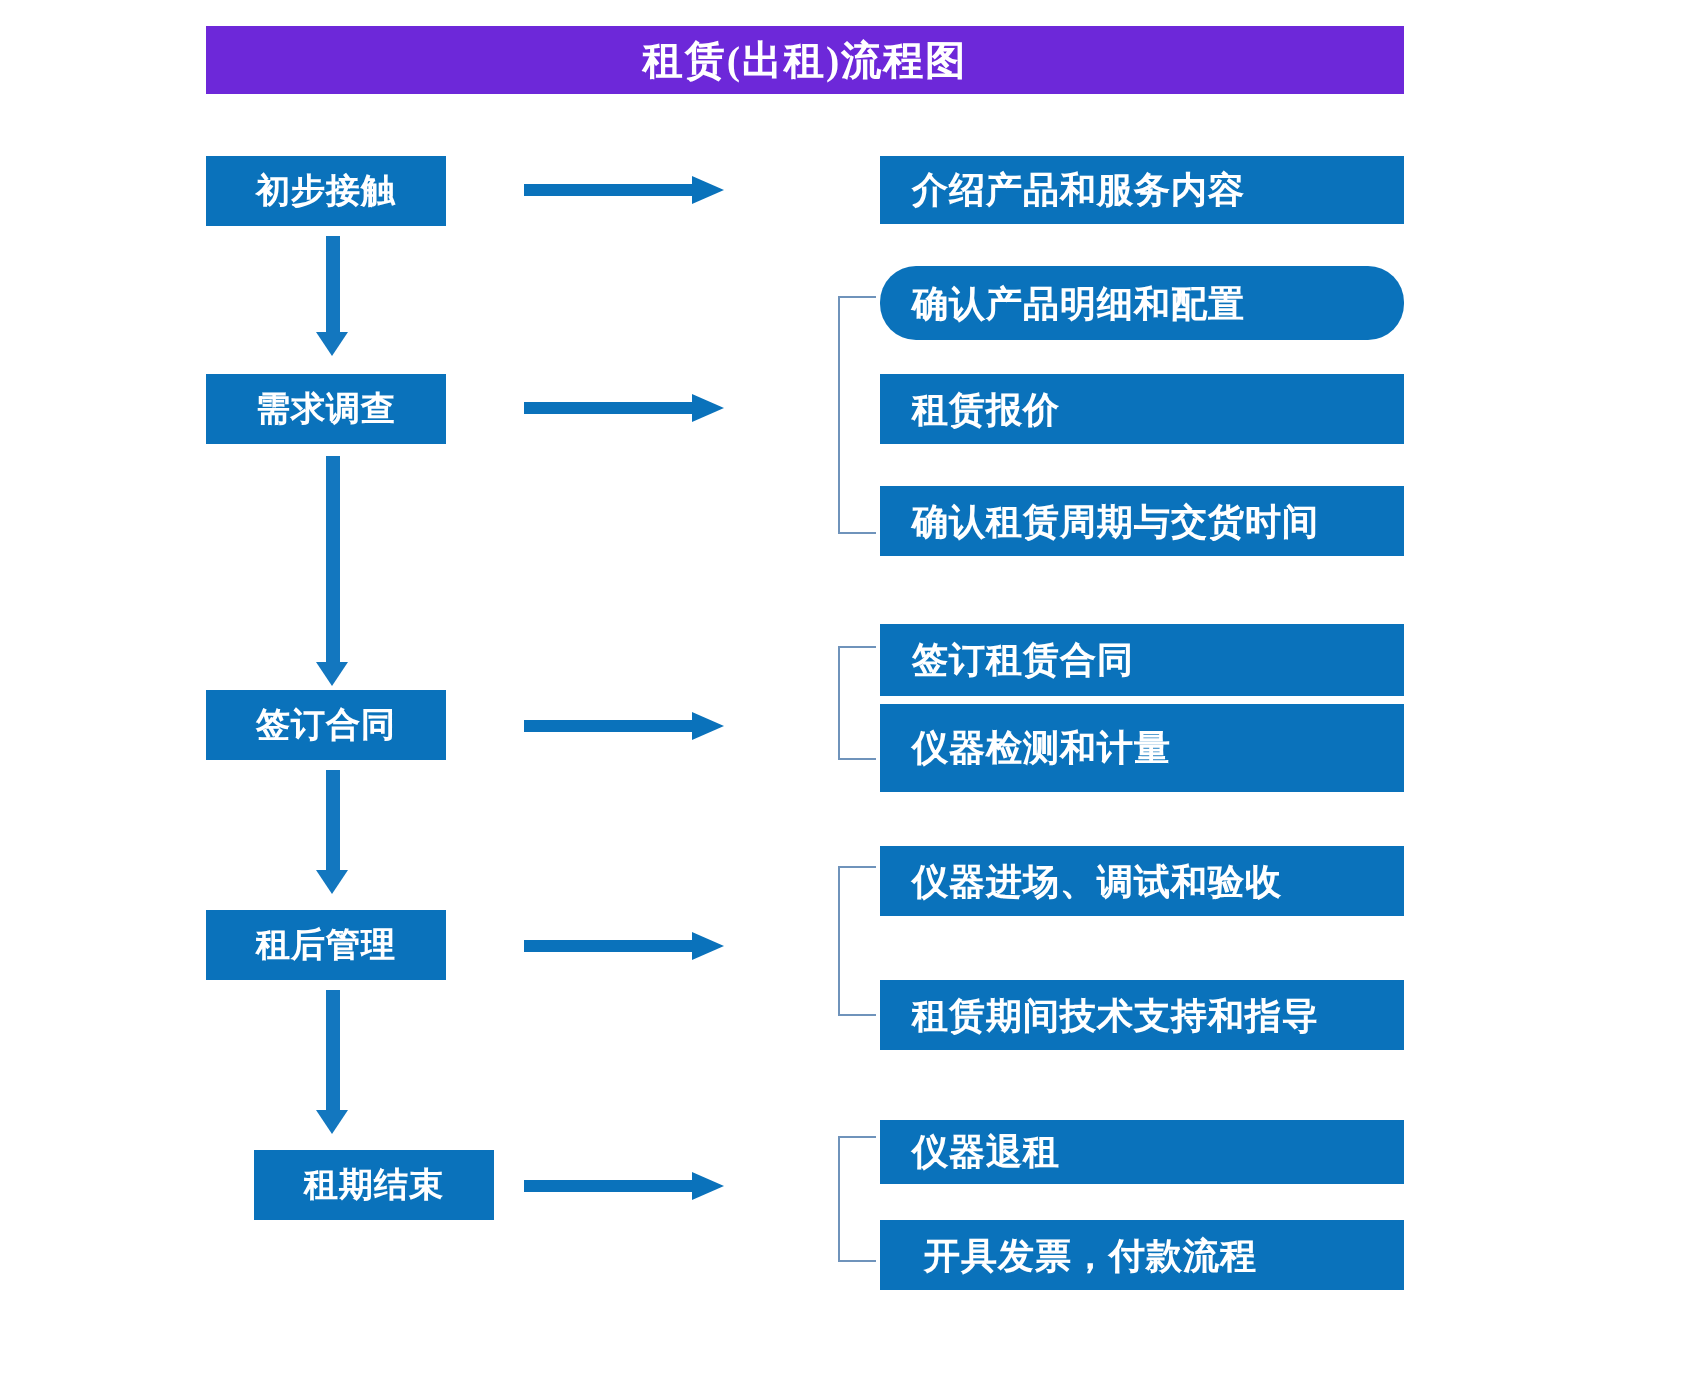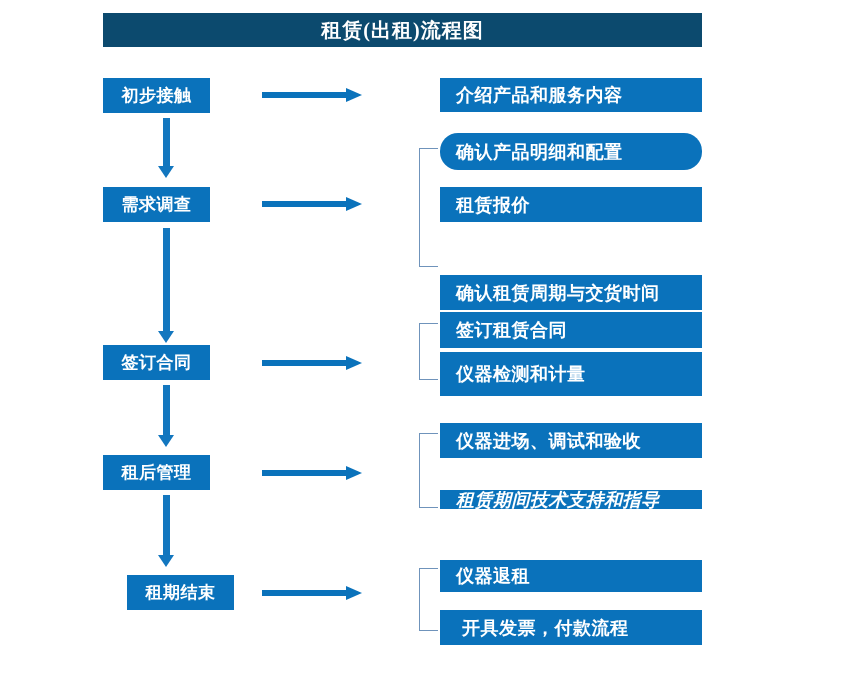--- a/index.html
+++ b/index.html
@@ -22,21 +22,21 @@
     height: 688px;
   }
 
   
   .title-bar {
     position: absolute;
     left: 103px;
     top: 13px;
     width: 599px;
     height: 34px;
-    background: #0c4a6e;
+    background: #6d28d9;
     color: #ffffff;
     display: flex;
     align-items: center;
     justify-content: center;
     font-size: 20px;
     font-weight: bold;
     letter-spacing: 1px;
   }
 
   
@@ -46,21 +46,21 @@
     color: #ffffff;
     display: flex;
     align-items: center;
     font-size: 18px;
     font-weight: bold;
     letter-spacing: 0.5px;
     box-sizing: border-box;
   }
   .box.stage {
     left: 103px;
-    width: 107px;
+    width: 120px;
     height: 35px;
     justify-content: center;
     font-size: 17px;
   }
   .box.detail {
     left: 440px;
     width: 262px;
     padding-left: 16px;
     justify-content: flex-start;
     font-size: 18px;
@@ -178,21 +178,21 @@
   </div>
 
   <div class="bracket" id="bracket-0" style="top: 148px; height: 119px;"></div>
   <div class="bracket" id="bracket-1" style="top: 323px; height: 57px;"></div>
   <div class="bracket" id="bracket-2" style="top: 433px; height: 75px;"></div>
   <div class="bracket" id="bracket-3" style="top: 568px; height: 63px;"></div>
 
   <div class="box detail" id="detail-0" style="top: 78px; height: 34px;">介绍产品和服务内容</div>
   <div class="box detail" id="detail-1" style="top: 133px; height: 37px; border-radius: 18px;">确认产品明细和配置</div>
   <div class="box detail" id="detail-2" style="top: 187px; height: 35px;">租赁报价</div>
-  <div class="box detail" id="detail-3" style="top: 243px; height: 35px; margin-top: 32px;">确认租赁周期与交货时间</div>
+  <div class="box detail" id="detail-3" style="top: 243px; height: 35px;">确认租赁周期与交货时间</div>
   <div class="box detail" id="detail-4" style="top: 312px; height: 36px;">签订租赁合同</div>
   <div class="box detail" id="detail-5" style="top: 352px; height: 44px;">仪器检测和计量</div>
   <div class="box detail" id="detail-6" style="top: 423px; height: 35px;">仪器进场、调试和验收</div>
-  <div class="box detail" id="detail-7" style="top: 490px; height: 19px; font-style: italic;">租赁期间技术支持和指导</div>
+  <div class="box detail" id="detail-7" style="top: 490px; height: 35px;">租赁期间技术支持和指导</div>
   <div class="box detail" id="detail-8" style="top: 560px; height: 32px;">仪器退租</div>
   <div class="box detail" id="detail-9" style="top: 610px; height: 35px; padding-left: 22px;">开具发票，付款流程</div>
 
 </div>
 
 </body></html>

